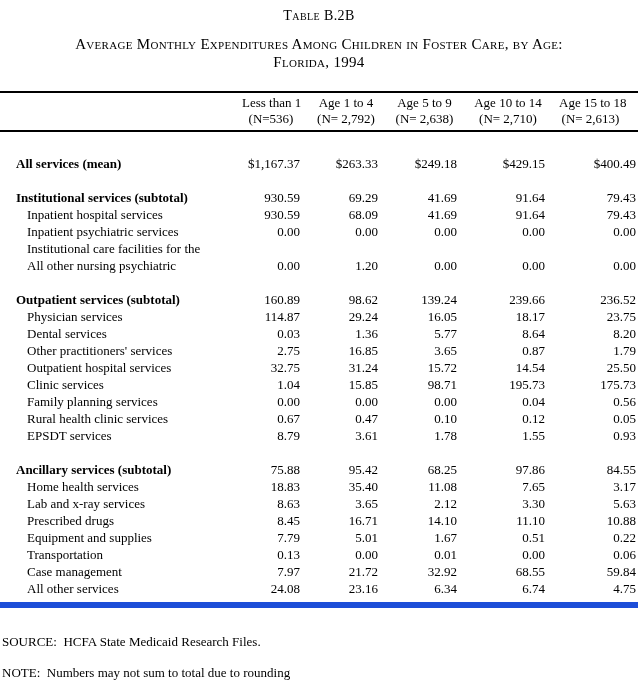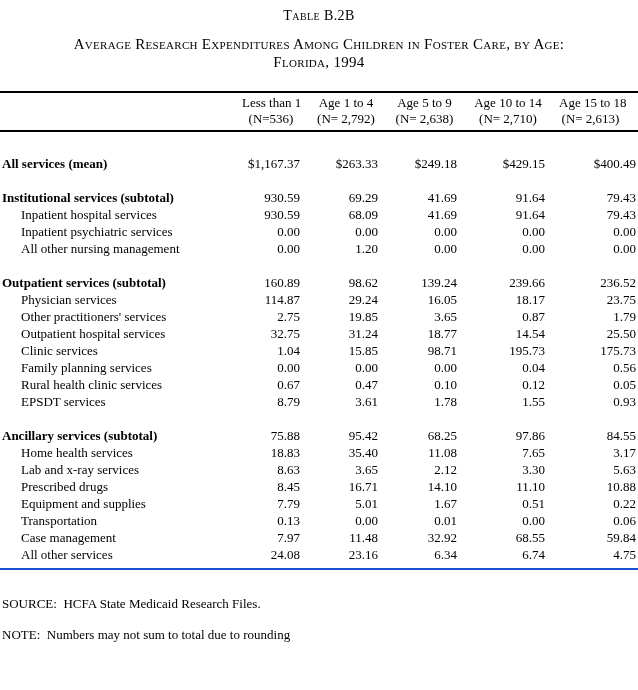--- a/index.html
+++ b/index.html
@@ -32,21 +32,21 @@
     font-size: 15px;
     letter-spacing: 0.3px;
     line-height: 18px;
   }
   table.data-table {
     margin-top: 20px;
     width: 638px;
     border-collapse: collapse;
     table-layout: fixed;
     border-top: 2px solid #000;
-    border-bottom: 2px solid #1d4ed8;
+    border-bottom: 6px solid #1d4ed8;
     font-size: 13px;
   }
   col.c-label { width: 230px; }
   col.c1 { width: 72px; }
   col.c2 { width: 78px; }
   col.c3 { width: 79px; }
   col.c4 { width: 88px; }
   col.c5 { width: 91px; }
   thead th {
     font-weight: normal;
@@ -59,22 +59,22 @@
   }
   thead th.empty { padding: 0; }
   thead th.lastcol { padding-right: 16px; }
   tbody td {
     line-height: 17px;
     padding: 0;
     vertical-align: bottom;
     white-space: nowrap;
     overflow: hidden;
   }
-  td.lbl { text-align: left; padding-left: 2px; }
-  td.lbl.ind { padding-left: 21px; margin-left: 20px; }
+  td.lbl { text-align: left; padding-left: 16px; }
+  td.lbl.ind { padding-left: 27px; margin-left: 20px; }
   td.lbl.bold { font-weight: bold; }
   td.num { text-align: right; padding-right: 2px; }
   td.num.lastcol { }
   tr.first td { padding-top: 23px; }
   tr.last td { padding-bottom: 5px; }
   td.spacer { height: 17px; }
   .footer-line {
     padding-left: 2px;
     white-space: pre;
     line-height: 17px;
@@ -84,21 +84,21 @@
   .footer-line.note { margin-top: 14px; }
 </style>
 </head>
 <body>
 
 <div class="page">
 
   <div class="doc-title">Table B.2B</div>
 
   <div class="doc-subtitle">
-    <div>Average Research Expenditures Among Children in Foster Care, by Age:</div>
+    <div>Average Monthly Expenditures Among Children in Foster Care, by Age:</div>
     <div>Florida, 1994</div>
   </div>
 
   <table class="data-table">
     <colgroup>
       <col class="c-label">
         <col class="c1">
         <col class="c2">
         <col class="c3">
         <col class="c4">
@@ -159,21 +159,29 @@
         </tr>
         <tr>
           <td class="lbl ind">Inpatient psychiatric services</td>
           <td class="num">0.00</td>
           <td class="num">0.00</td>
           <td class="num">0.00</td>
           <td class="num">0.00</td>
           <td class="num lastcol">0.00</td>
         </tr>
         <tr>
-          <td class="lbl ind">All other nursing management</td>
+          <td class="lbl ind">Institutional care facilities for the</td>
+          <td class="num"></td>
+          <td class="num"></td>
+          <td class="num"></td>
+          <td class="num"></td>
+          <td class="num lastcol"></td>
+        </tr>
+        <tr>
+          <td class="lbl ind">All other nursing psychiatric</td>
           <td class="num">0.00</td>
           <td class="num">1.20</td>
           <td class="num">0.00</td>
           <td class="num">0.00</td>
           <td class="num lastcol">0.00</td>
         </tr>
         <tr>
           <td colspan="6" class="spacer"></td>
         </tr>
         <tr>
@@ -186,32 +194,40 @@
         </tr>
         <tr>
           <td class="lbl ind">Physician services</td>
           <td class="num">114.87</td>
           <td class="num">29.24</td>
           <td class="num">16.05</td>
           <td class="num">18.17</td>
           <td class="num lastcol">23.75</td>
         </tr>
         <tr>
+          <td class="lbl ind">Dental services</td>
+          <td class="num">0.03</td>
+          <td class="num">1.36</td>
+          <td class="num">5.77</td>
+          <td class="num">8.64</td>
+          <td class="num lastcol">8.20</td>
+        </tr>
+        <tr>
           <td class="lbl ind">Other practitioners' services</td>
           <td class="num">2.75</td>
-          <td class="num">19.85</td>
+          <td class="num">16.85</td>
           <td class="num">3.65</td>
           <td class="num">0.87</td>
           <td class="num lastcol">1.79</td>
         </tr>
         <tr>
           <td class="lbl ind">Outpatient hospital services</td>
           <td class="num">32.75</td>
           <td class="num">31.24</td>
-          <td class="num">18.77</td>
+          <td class="num">15.72</td>
           <td class="num">14.54</td>
           <td class="num lastcol">25.50</td>
         </tr>
         <tr>
           <td class="lbl ind">Clinic services</td>
           <td class="num">1.04</td>
           <td class="num">15.85</td>
           <td class="num">98.71</td>
           <td class="num">195.73</td>
           <td class="num lastcol">175.73</td>
@@ -287,21 +303,21 @@
           <td class="lbl ind">Transportation</td>
           <td class="num">0.13</td>
           <td class="num">0.00</td>
           <td class="num">0.01</td>
           <td class="num">0.00</td>
           <td class="num lastcol">0.06</td>
         </tr>
         <tr>
           <td class="lbl ind">Case management</td>
           <td class="num">7.97</td>
-          <td class="num">11.48</td>
+          <td class="num">21.72</td>
           <td class="num">32.92</td>
           <td class="num">68.55</td>
           <td class="num lastcol">59.84</td>
         </tr>
         <tr class="last">
           <td class="lbl ind">All other services</td>
           <td class="num">24.08</td>
           <td class="num">23.16</td>
           <td class="num">6.34</td>
           <td class="num">6.74</td>

